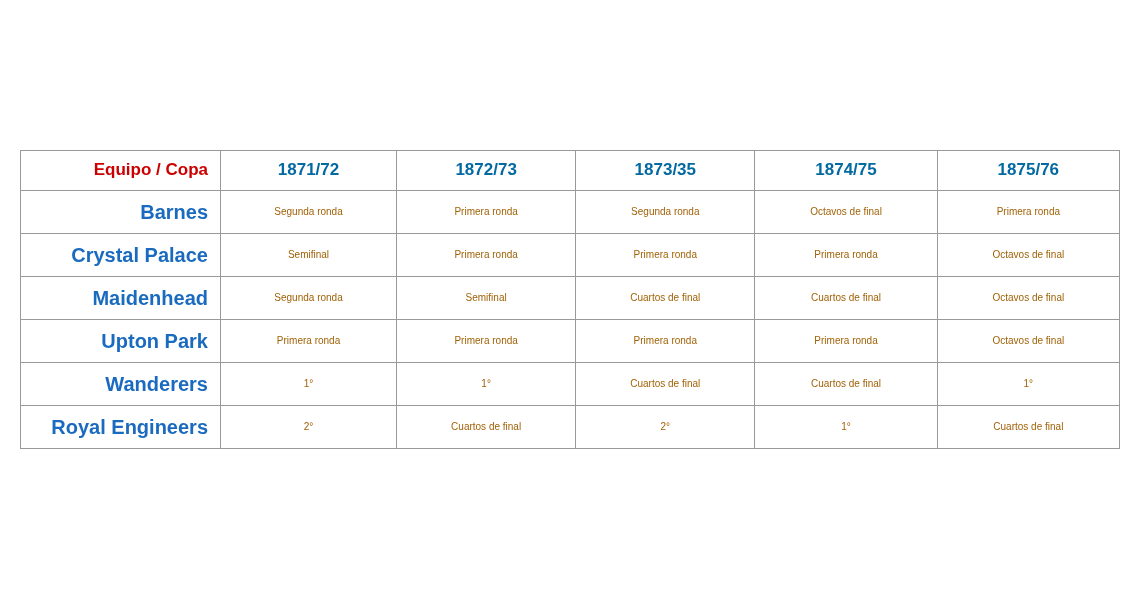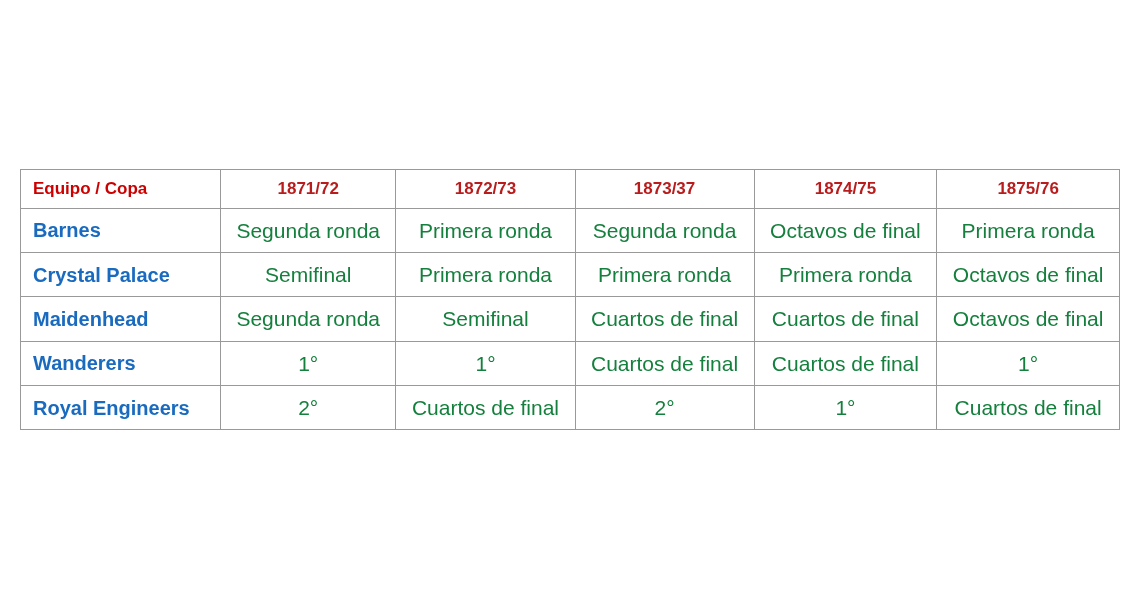--- a/index.html
+++ b/index.html
@@ -30,54 +30,54 @@
     td {
       border: 1px solid #999;
       padding: 8px 12px;
       text-align: center;
       vertical-align: middle;
       font-size: 20px;
       line-height: 1.3;
     }
 
     td:first-child {
-      text-align: left;
+      text-align: right;
       font-weight: bold;
       color: #1a6bbf;
       width: 200px;
     }
 
     .header-row td {
       font-weight: bold;
-      color: #b91c1c;
+      color: #0369a1;
       background: #ffffff;
       font-size: 17px;
     }
 
     .header-row td:first-child {
       color: #cc0000;
     }
 
     .data-cell {
-      color: #15803d;
-      font-size: 21px;
+      color: #a16207;
+      font-size: 10px;
       text-align: center;
     }
   </style>
 </head>
 <body>
 
 <div class="table-container">
   <table>
     <thead>
       <tr class="header-row">
         <td>Equipo / Copa</td>
         <td>1871/72</td>
         <td>1872/73</td>
-        <td>1873/37</td>
+        <td>1873/35</td>
         <td>1874/75</td>
         <td>1875/76</td>
       </tr>
     </thead>
     <tbody id="table-body">
     <tr>
           <td>Barnes</td>
           <td class="data-cell">Segunda ronda</td>
           <td class="data-cell">Primera ronda</td>
           <td class="data-cell">Segunda ronda</td>
@@ -94,20 +94,28 @@
         </tr>
         <tr>
           <td>Maidenhead</td>
           <td class="data-cell">Segunda ronda</td>
           <td class="data-cell">Semifinal</td>
           <td class="data-cell">Cuartos de final</td>
           <td class="data-cell">Cuartos de final</td>
           <td class="data-cell">Octavos de final</td>
         </tr>
         <tr>
+          <td>Upton Park</td>
+          <td class="data-cell">Primera ronda</td>
+          <td class="data-cell">Primera ronda</td>
+          <td class="data-cell">Primera ronda</td>
+          <td class="data-cell">Primera ronda</td>
+          <td class="data-cell">Octavos de final</td>
+        </tr>
+        <tr>
           <td>Wanderers</td>
           <td class="data-cell">1°</td>
           <td class="data-cell">1°</td>
           <td class="data-cell">Cuartos de final</td>
           <td class="data-cell">Cuartos de final</td>
           <td class="data-cell">1°</td>
         </tr>
         <tr>
           <td>Royal Engineers</td>
           <td class="data-cell">2°</td>

